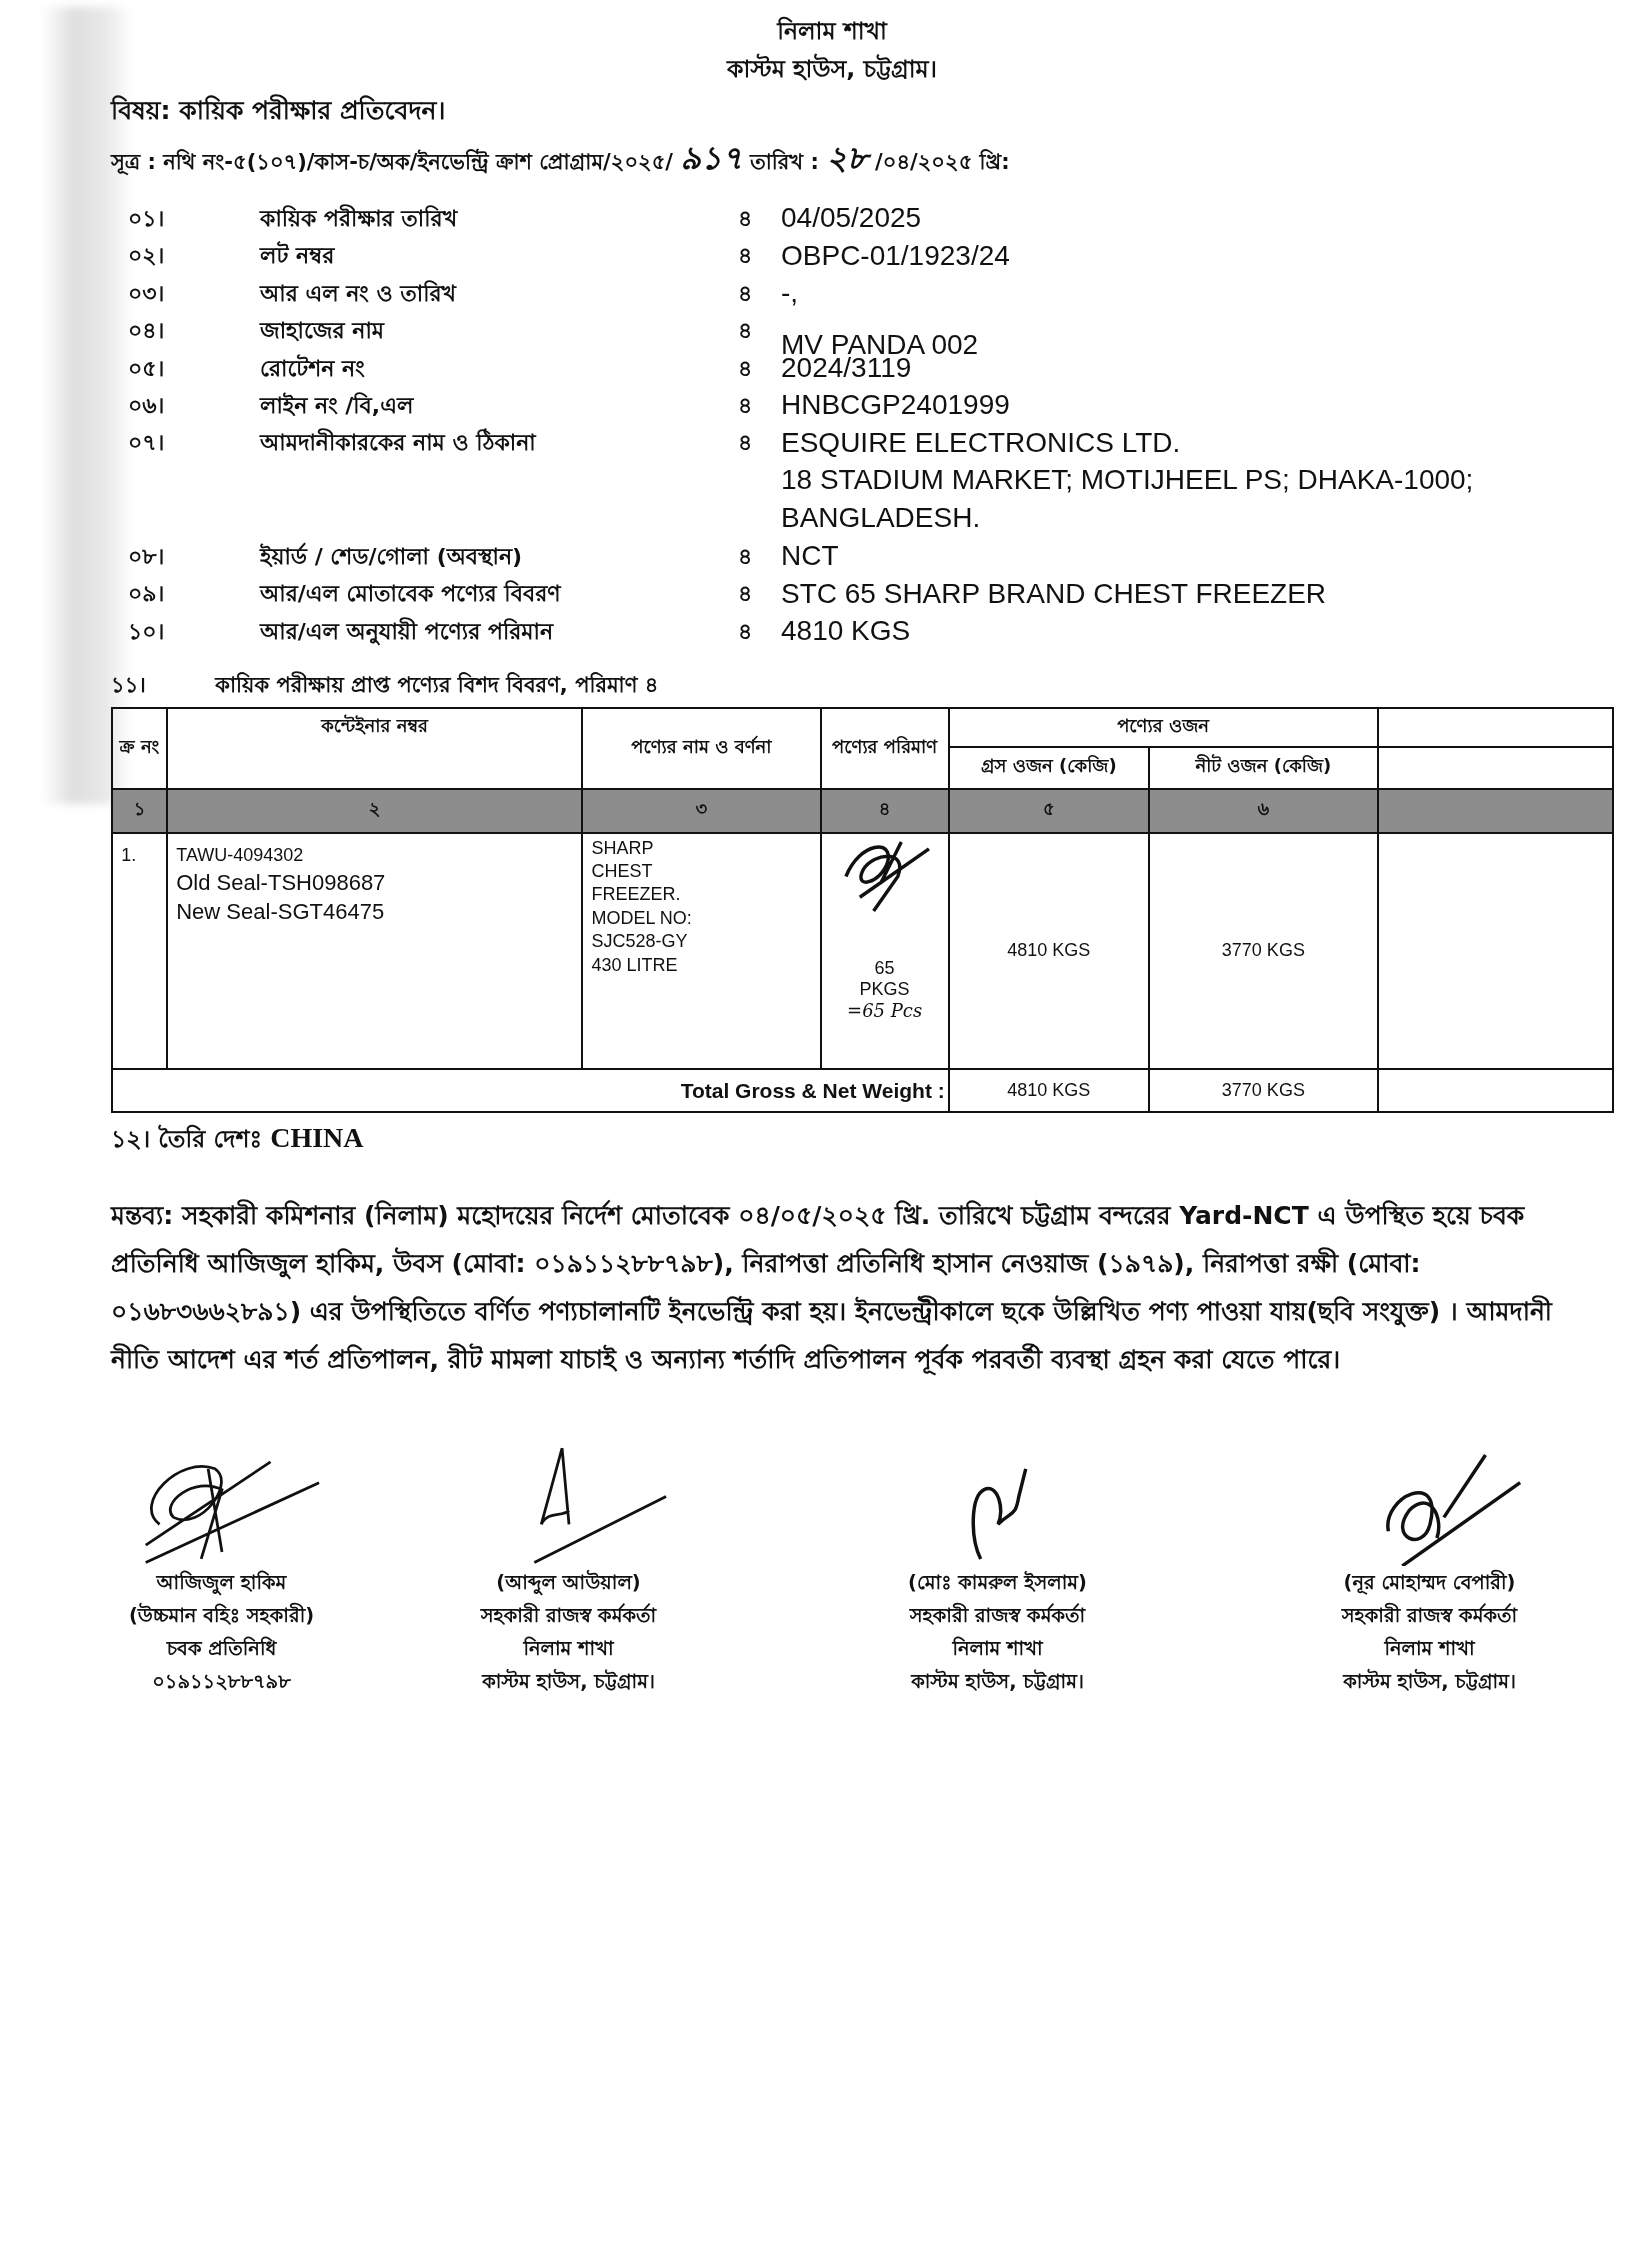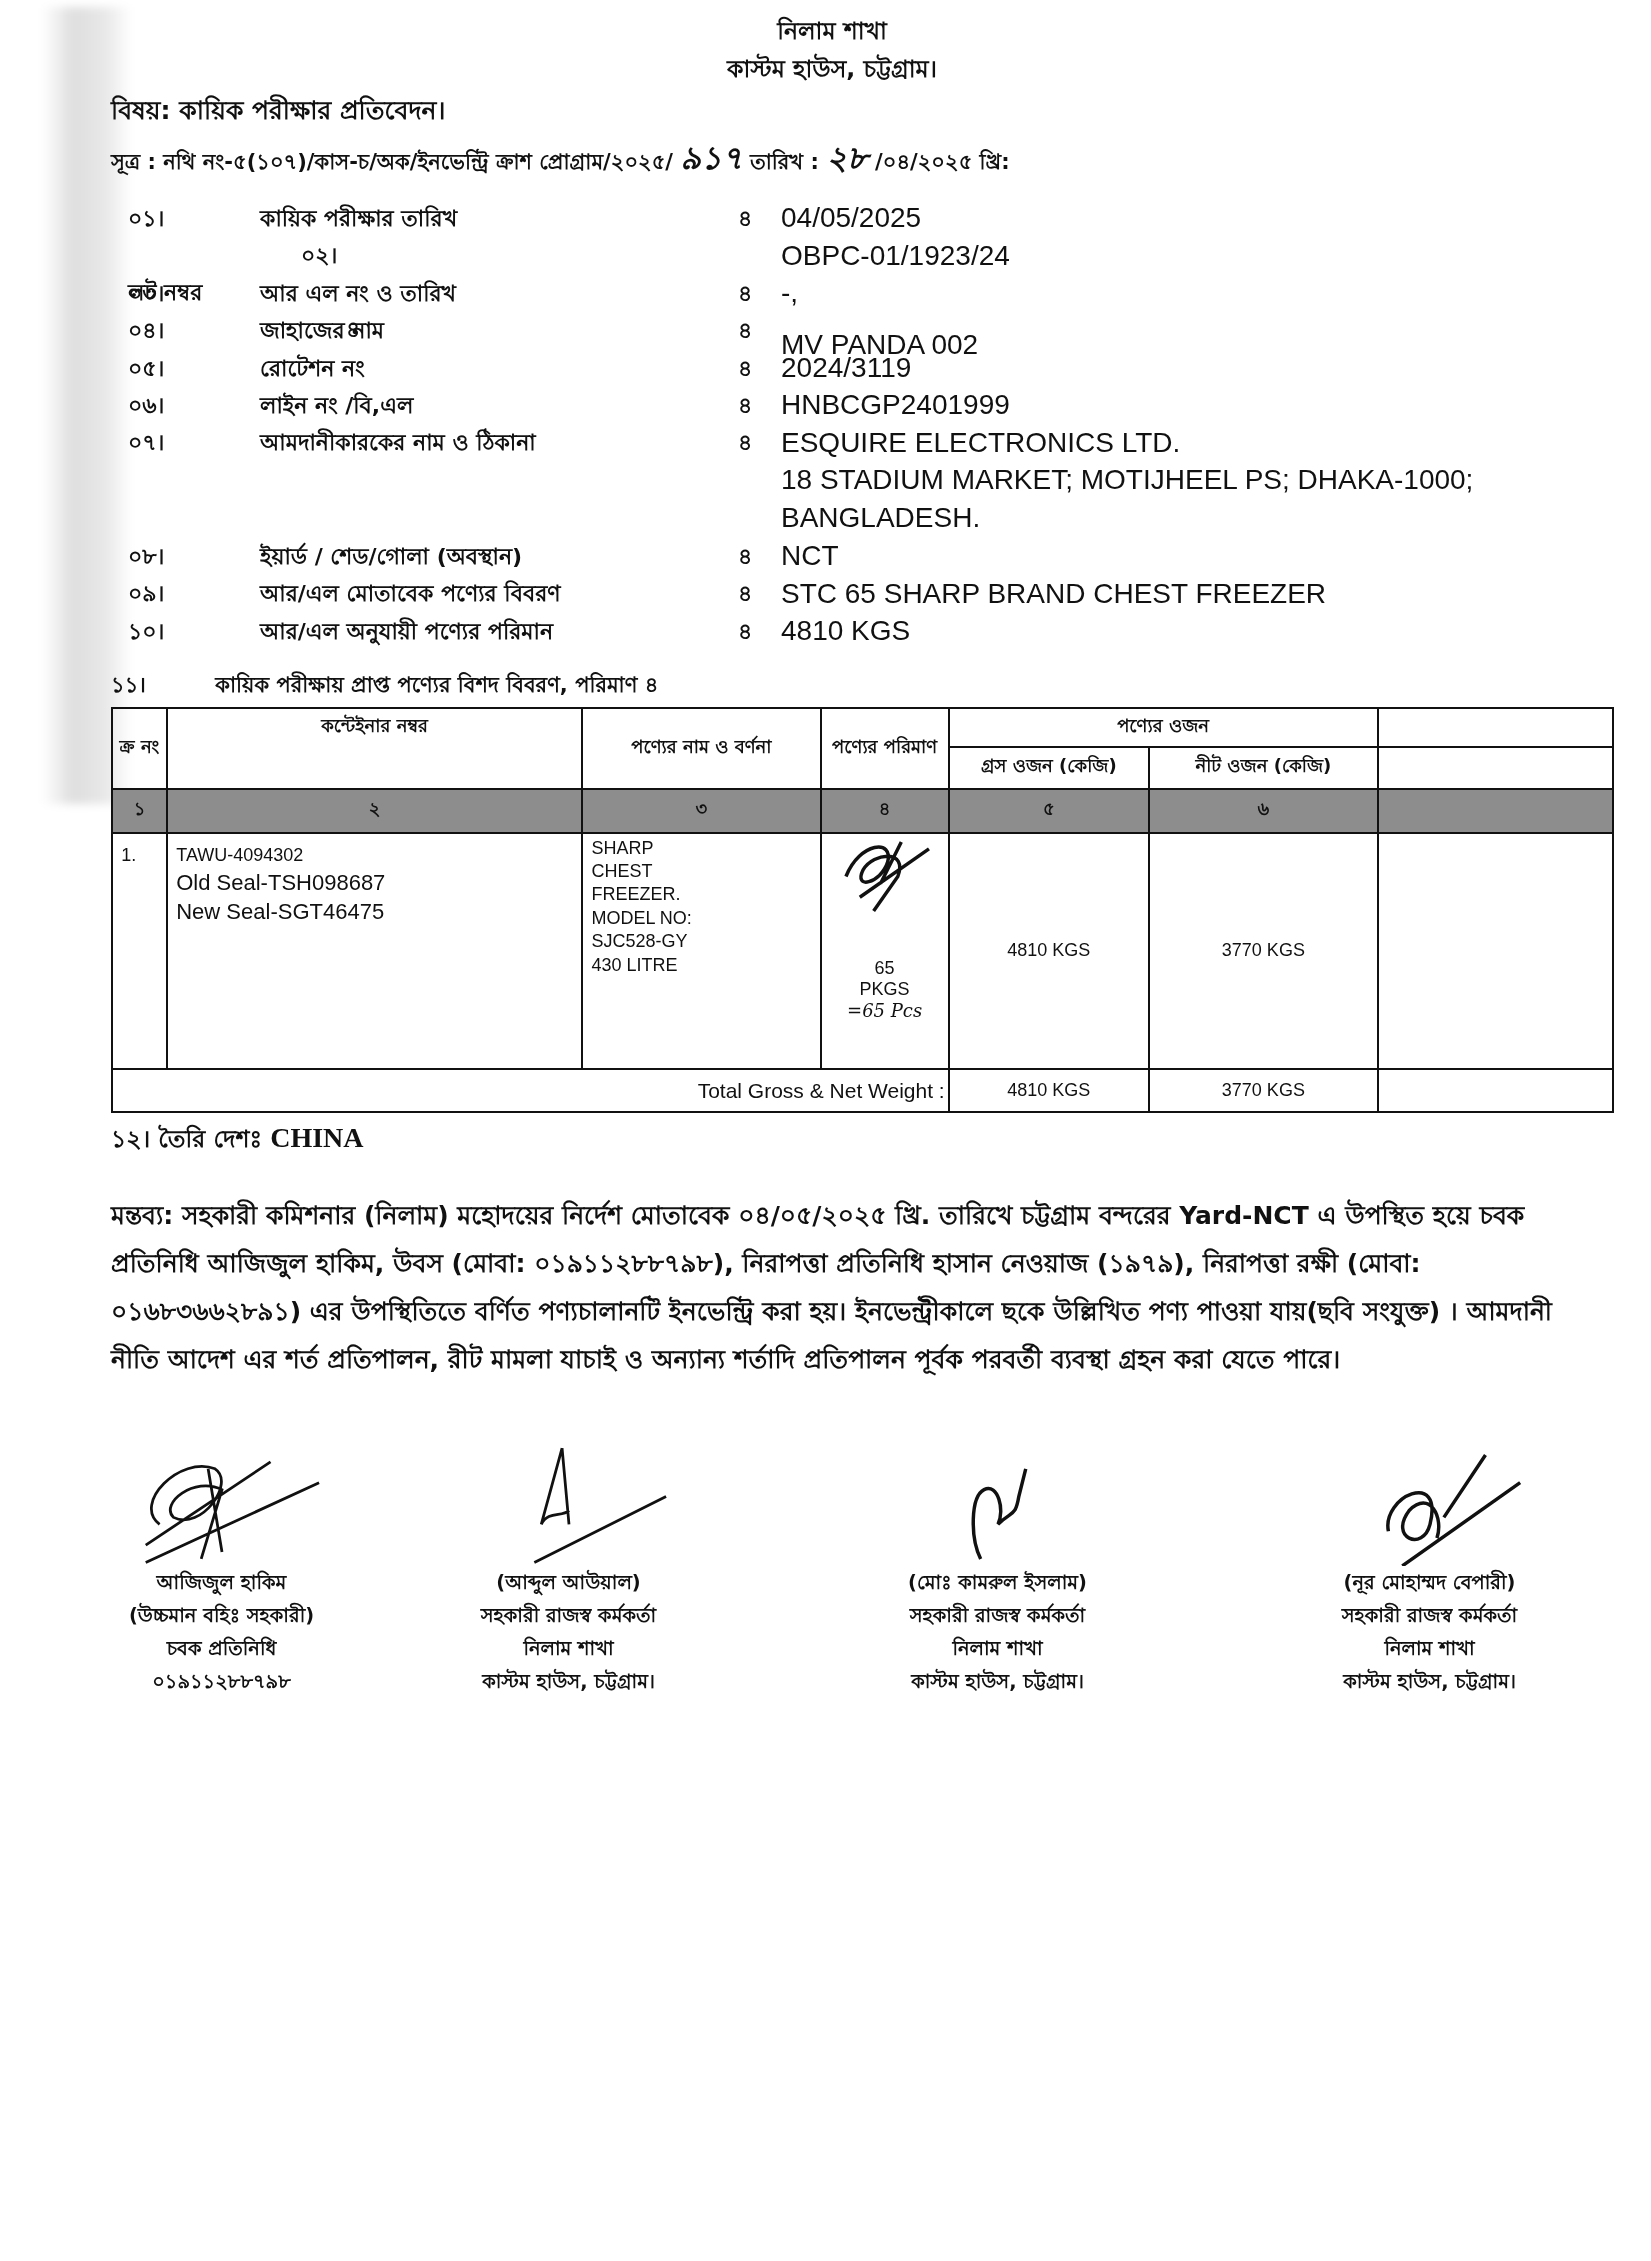--- a/index.html
+++ b/index.html
@@ -49,21 +49,21 @@
   <span>/০৪/২০২৫ খ্রি:</span>
 </div>
 
 <div class="row bn" style="top:201px;">
   <span class="num">০১।</span>
   <span class="lbl">কায়িক পরীক্ষার তারিখ</span>
   <span class="colon">৪</span>
 </div>
 <div class="val" style="top:202px;">04/05/2025</div>
 
-<div class="row bn" style="top:238px;flex-direction:column;">
+<div class="row bn" style="top:238px;">
   <span class="num">০২।</span>
   <span class="lbl">লট নম্বর</span>
   <span class="colon">৪</span>
 </div>
 <div class="val" style="top:240px;">OBPC-01/1923/24</div>
 
 <div class="row bn" style="top:276px;">
   <span class="num">০৩।</span>
   <span class="lbl">আর এল নং ও তারিখ</span>
   <span class="colon">৪</span>
@@ -180,21 +180,21 @@
       </svg>
       <div style="margin-top:77px;text-align:center;">65</div>
       <div>PKGS</div>
       <div class="hand-note">=65 Pcs</div>
     </td>
     <td>4810 KGS</td>
     <td>3770 KGS</td>
     <td></td>
   </tr>
   <tr class="total">
-    <td colspan="4" style="text-align:right;font-size:21px;font-weight:normal;padding-left:16px;">Total Gross &amp; Net Weight :</td>
+    <td colspan="4" style="text-align:right;font-size:21px;font-weight:bold;padding-left:16px;">Total Gross &amp; Net Weight :</td>
     <td>4810 KGS</td>
     <td>3770 KGS</td>
     <td style="border-top:none;"></td>
   </tr>
 </tbody>
   </table>
 
 <div class="abs bn" style="left:111px;top:1121px;font-size:23.6px;">
   <span>১২। তৈরি দেশঃ</span>
   <span style="font-family:'Liberation Serif',serif;font-size:28px;">CHINA</span>

